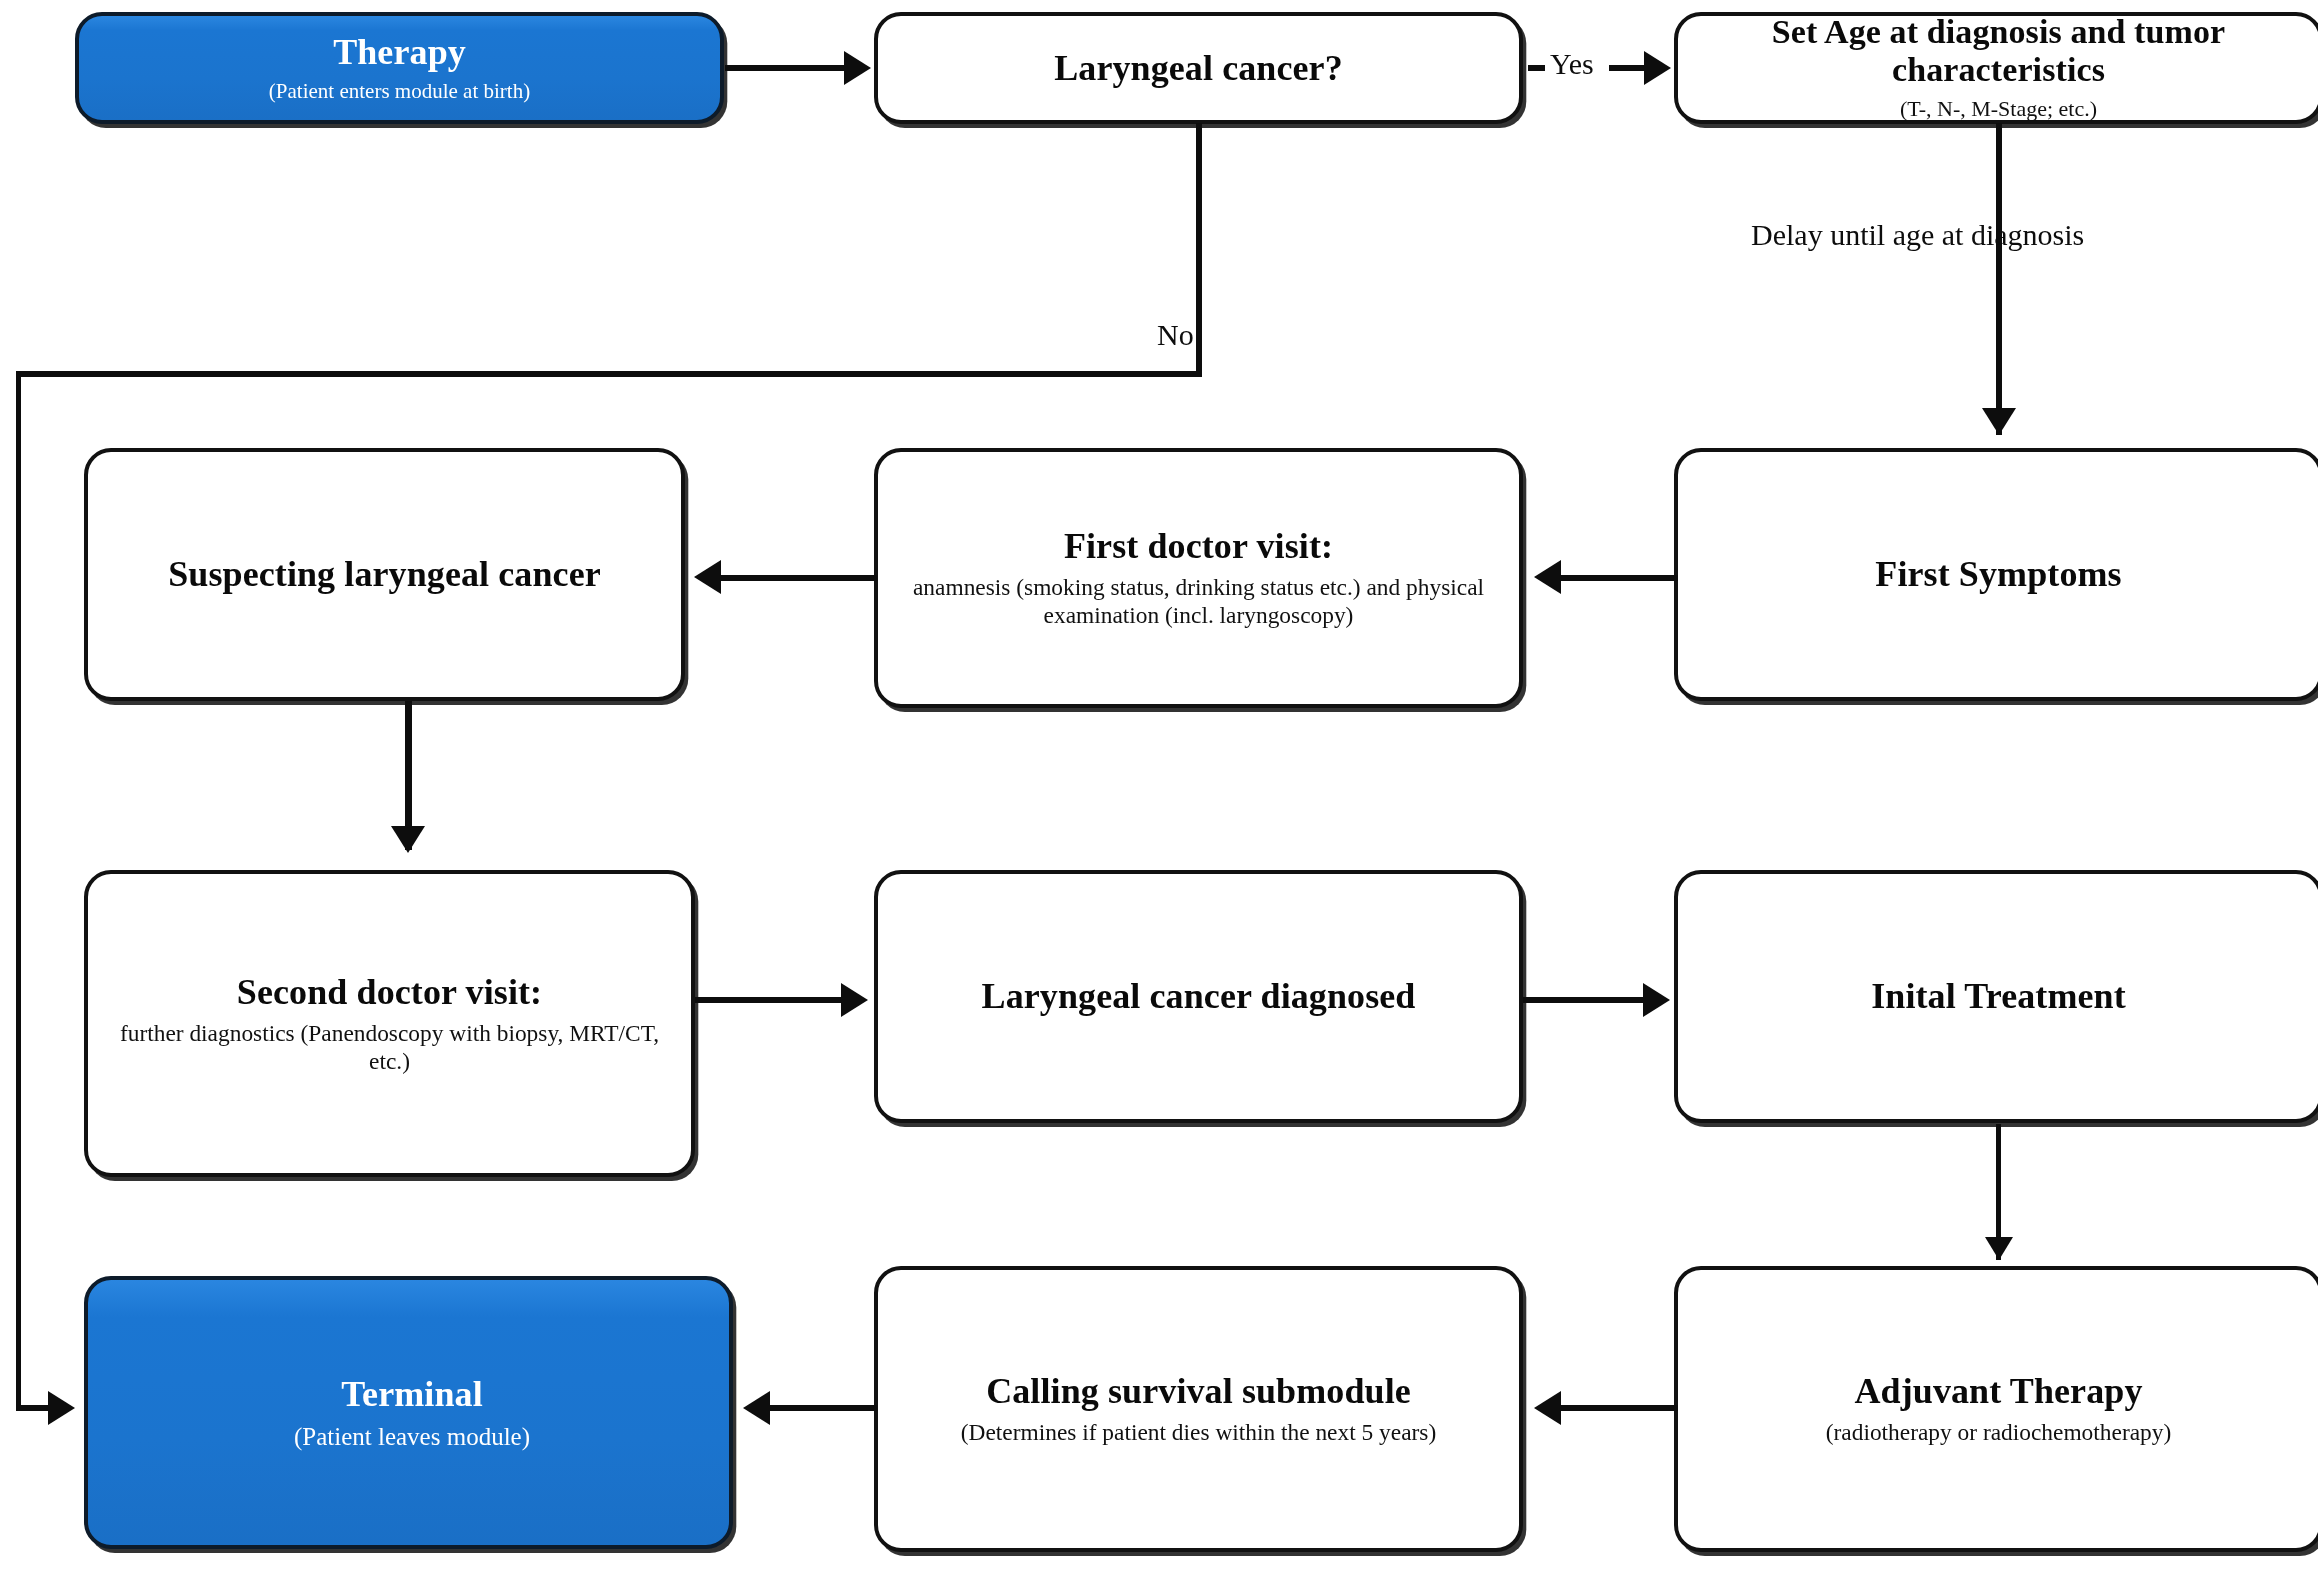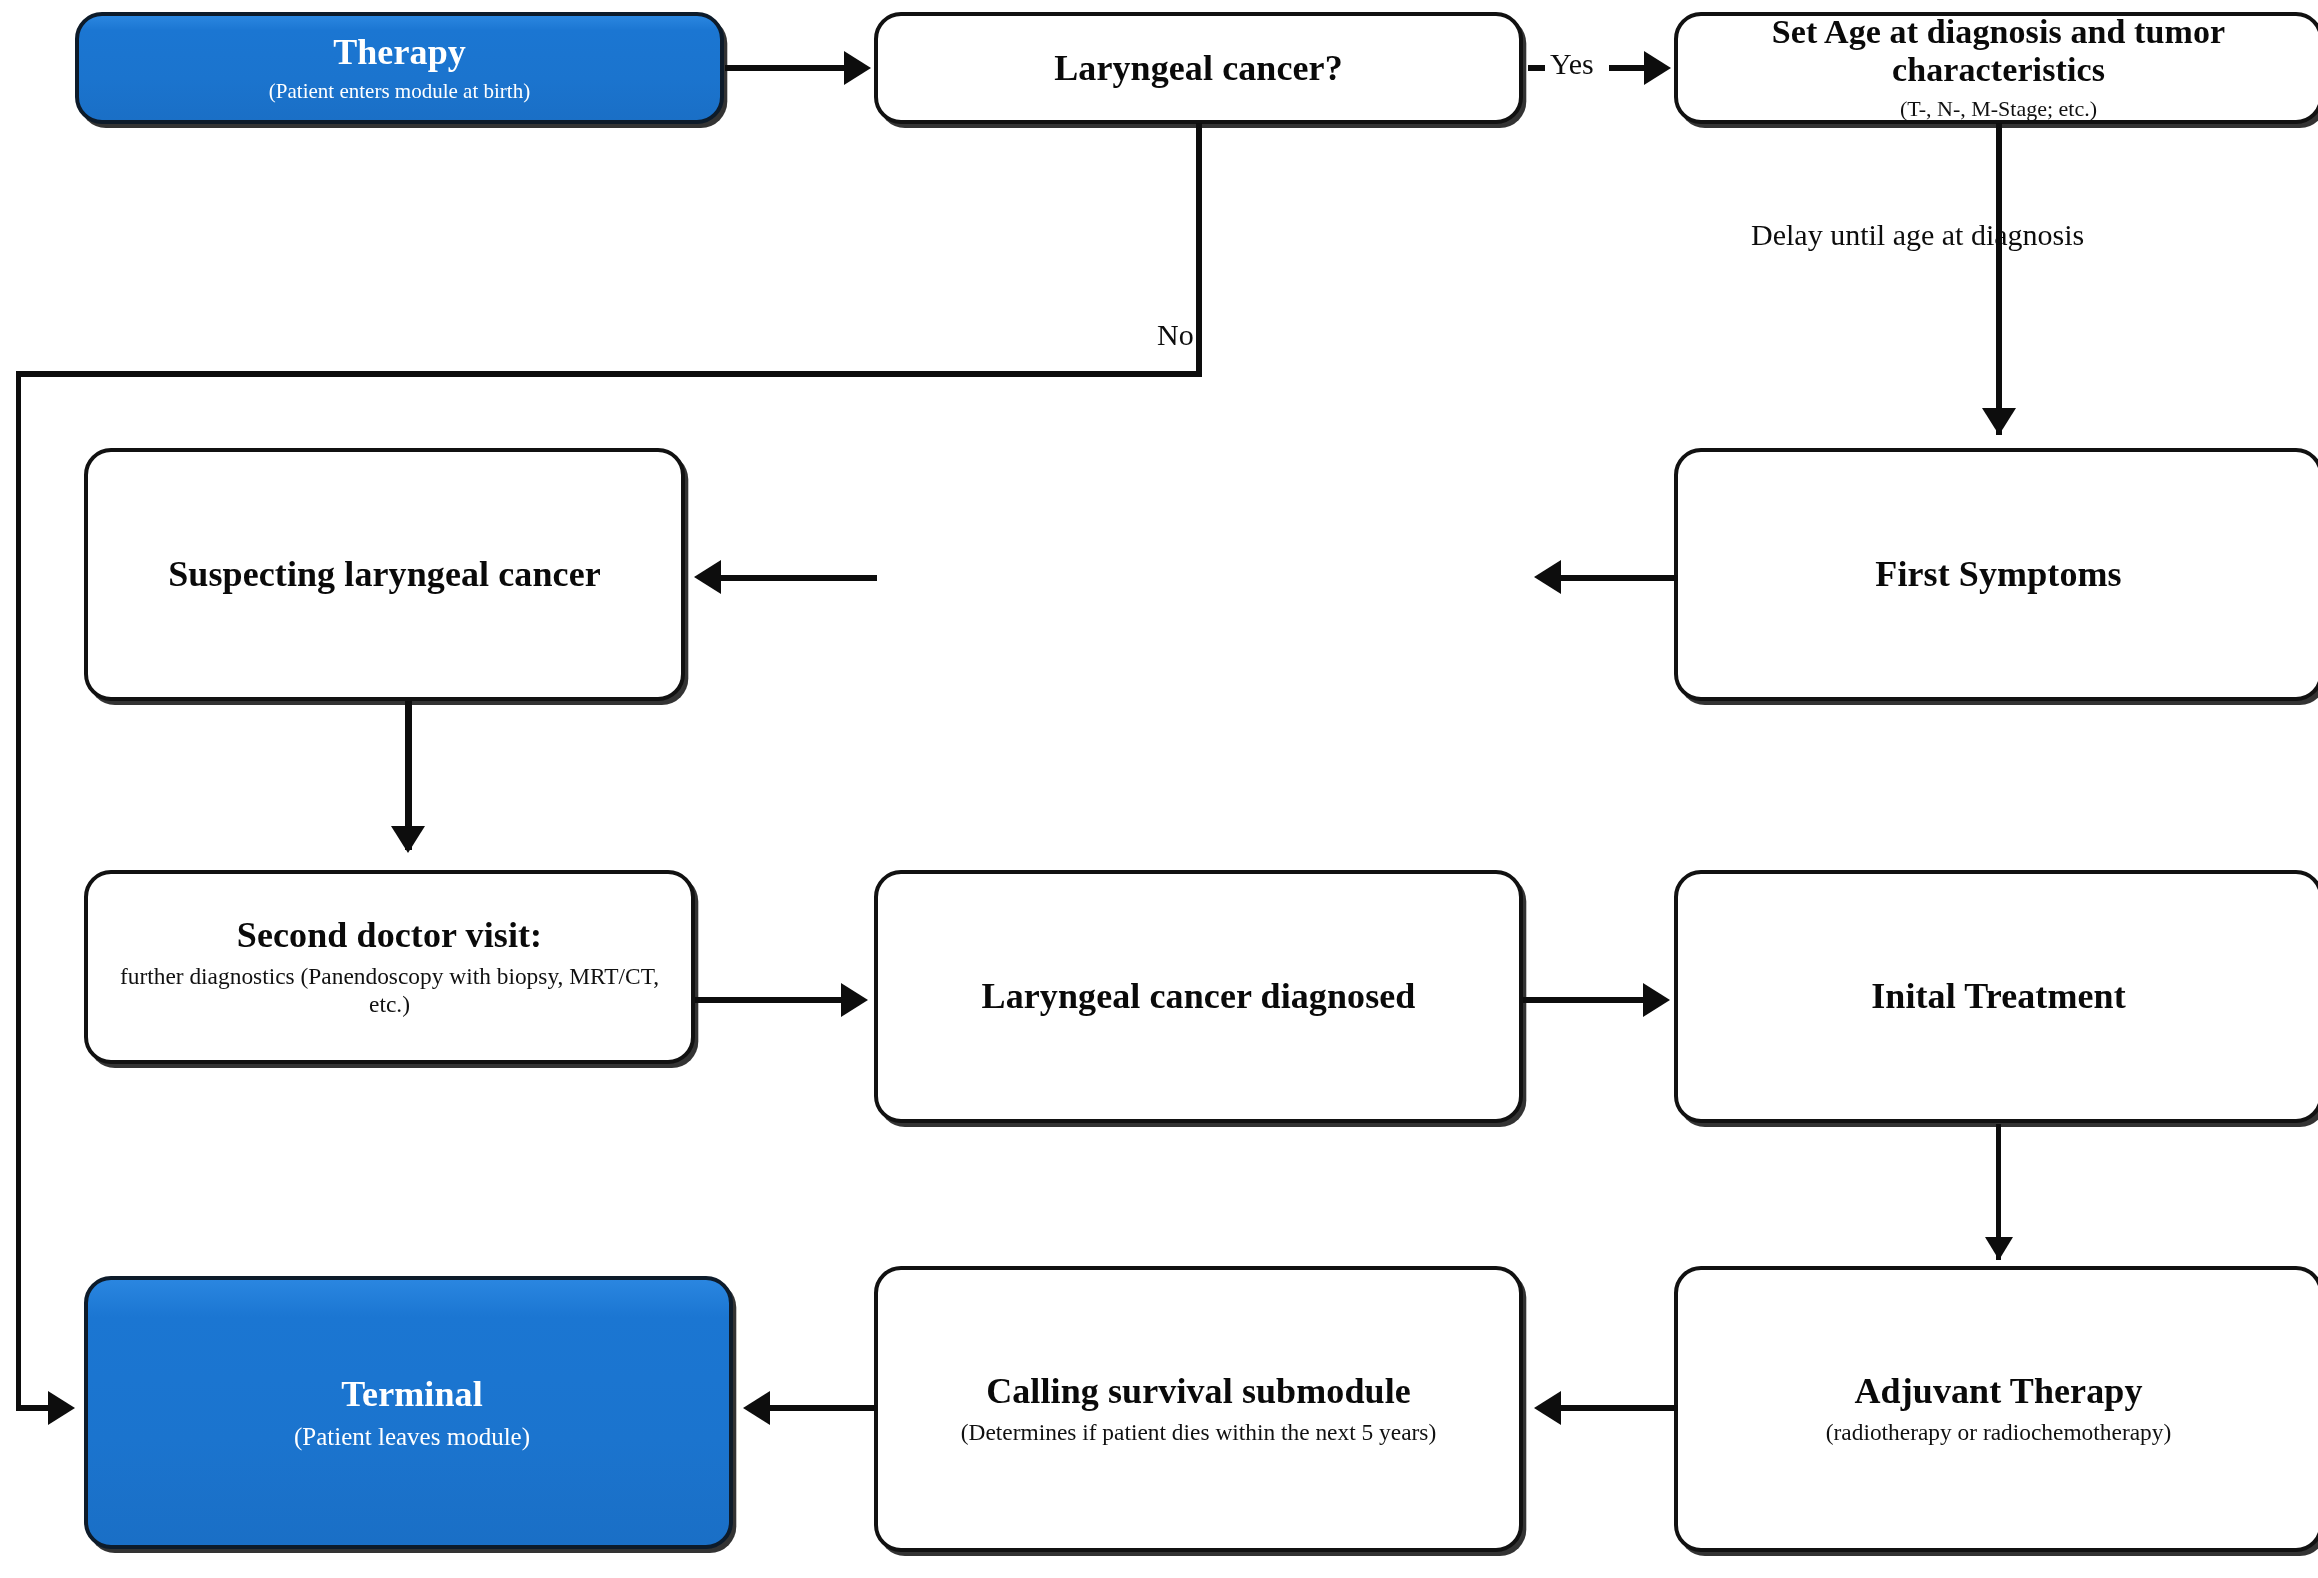--- a/index.html
+++ b/index.html
@@ -134,35 +134,39 @@
   <div class="elabel" style="left:1157px; top:318px;">No</div>
   <div class="hline" style="left:15.6px; top:371px; width:1186px;"></div>
   <div class="vline" style="left:15.6px; top:371px; height:1040px;"></div>
   <div class="hline" style="left:15.6px; top:1405px; width:39px;"></div>
   <div class="arrow right" style="left:48px; top:1391px;"></div>
 
   <div class="node" style="left:84px; top:448px; width:601px; height:253px;">
     <div class="title">Suspecting laryngeal cancer</div>
   </div>
 
+  <div class="node" style="left:874px; top:448px; width:649px; height:260px;">
+    <div class="title">First doctor visit:</div>
+    <div class="sub" style="font-size:23.4px;">anamnesis (smoking status, drinking status etc.) and physical examination (incl. laryngoscopy)</div>
+  </div>
 
   <div class="node" style="left:1674px; top:448px; width:649px; height:253px;">
     <div class="title">First Symptoms</div>
   </div>
 
   <div class="hline" style="left:1561px; top:575px; width:117px;"></div>
   <div class="arrow left" style="left:1534px; top:560px;"></div>
 
   <div class="hline" style="left:721px; top:575px; width:156px;"></div>
   <div class="arrow left" style="left:694px; top:560px;"></div>
 
   <div class="vline" style="left:405px; top:701px; width:7.1px; height:149px;"></div>
   <div class="arrow down" style="left:391px; top:826px;"></div>
 
-  <div class="node" style="left:84px; top:870px; width:611px; height:194px;">
+  <div class="node" style="left:84px; top:870px; width:611px; height:307px;">
     <div class="title">Second doctor visit:</div>
     <div class="sub" style="font-size:23.4px;">further diagnostics (Panendoscopy with biopsy, MRT/CT, etc.)</div>
   </div>
 
   <div class="node" style="left:874px; top:870px; width:649px; height:253px;">
     <div class="title">Laryngeal cancer diagnosed</div>
   </div>
 
   <div class="node" style="left:1674px; top:870px; width:649px; height:253px;">
     <div class="title">Inital Treatment</div>

